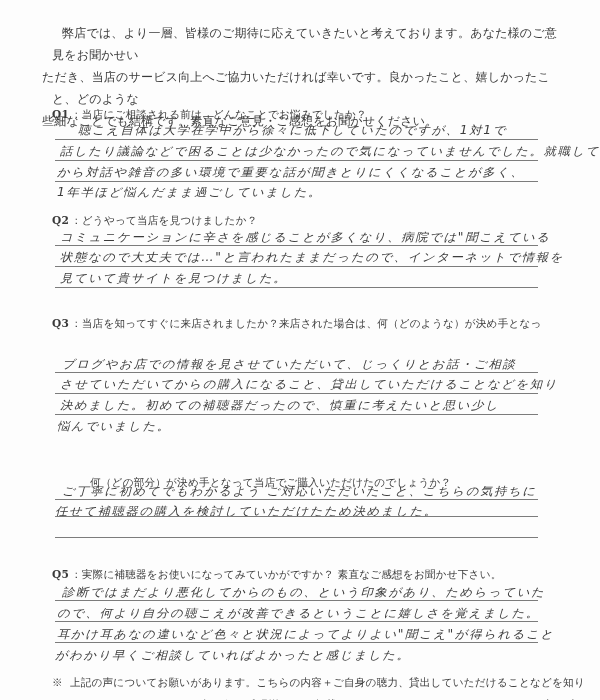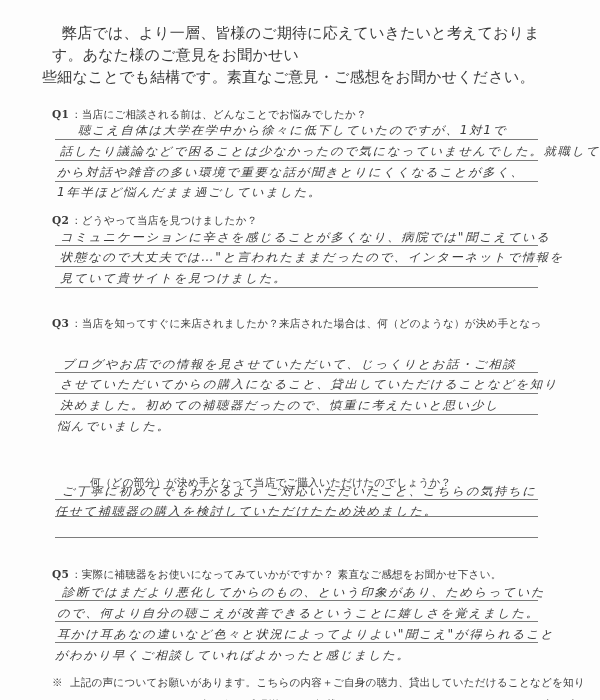--- a/index.html
+++ b/index.html
@@ -8,21 +8,21 @@
       background: #fdfdfd;
     }
     body {
       position: relative;
       font-family: "DejaVu Serif", "Liberation Serif", serif;
       color: #333;
     }
     .page { position: absolute; left: 0; top: 0; width: 600px; height: 700px; }
     .intro {
       position: absolute; left: 52px; top: 22px; width: 510px;
-      font-size: 15px; line-height: 22px; color: #3a3a3a;
+      font-size: 12px; line-height: 22px; color: #3a3a3a;
       text-indent: 10px;
       letter-spacing: 0.2px;
     }
     .question {
       position: absolute; left: 52px;
       font-size: 10.6px; line-height: 16px; color: #3a3a3a;
       white-space: nowrap; letter-spacing: 0.2px;
     }
     .question .qnum { font-weight: bold; margin-right: 2px; margin-top: 14px; }
     .question.sub { left: 90px; }
@@ -47,20 +47,21 @@
     }
     .footnote .line2 { display:block; padding-left: 22px; }
   </style>
 </head>
 <body>
 
 <div class="page">
 
   <div class="intro">
     <div>弊店では、より一層、皆様のご期待に応えていきたいと考えております。あなた様のご意見をお聞かせい</div>
+    <div style="text-indent:-10px">ただき、当店のサービス向上へご協力いただければ幸いです。良かったこと、嬉しかったこと、どのような</div>
     <div style="text-indent:-10px">些細なことでも結構です。素直なご意見・ご感想をお聞かせください。</div>
   </div>
 
   <div class="question" style="top:106px">
     <span class="qnum">Q1</span><span>：当店にご相談される前は、どんなことでお悩みでしたか？</span>
   </div>
   <div class="hand" style="left:78px;top:122px">聴こえ自体は大学在学中から徐々に低下していたのですが、1対1で</div>
   <div class="rule" style="top:139px"></div>
   <div class="hand" style="left:60px;top:143px">話したり議論などで困ることは少なかったので気になっていませんでした。就職して</div>
   <div class="rule" style="top:160px"></div>

